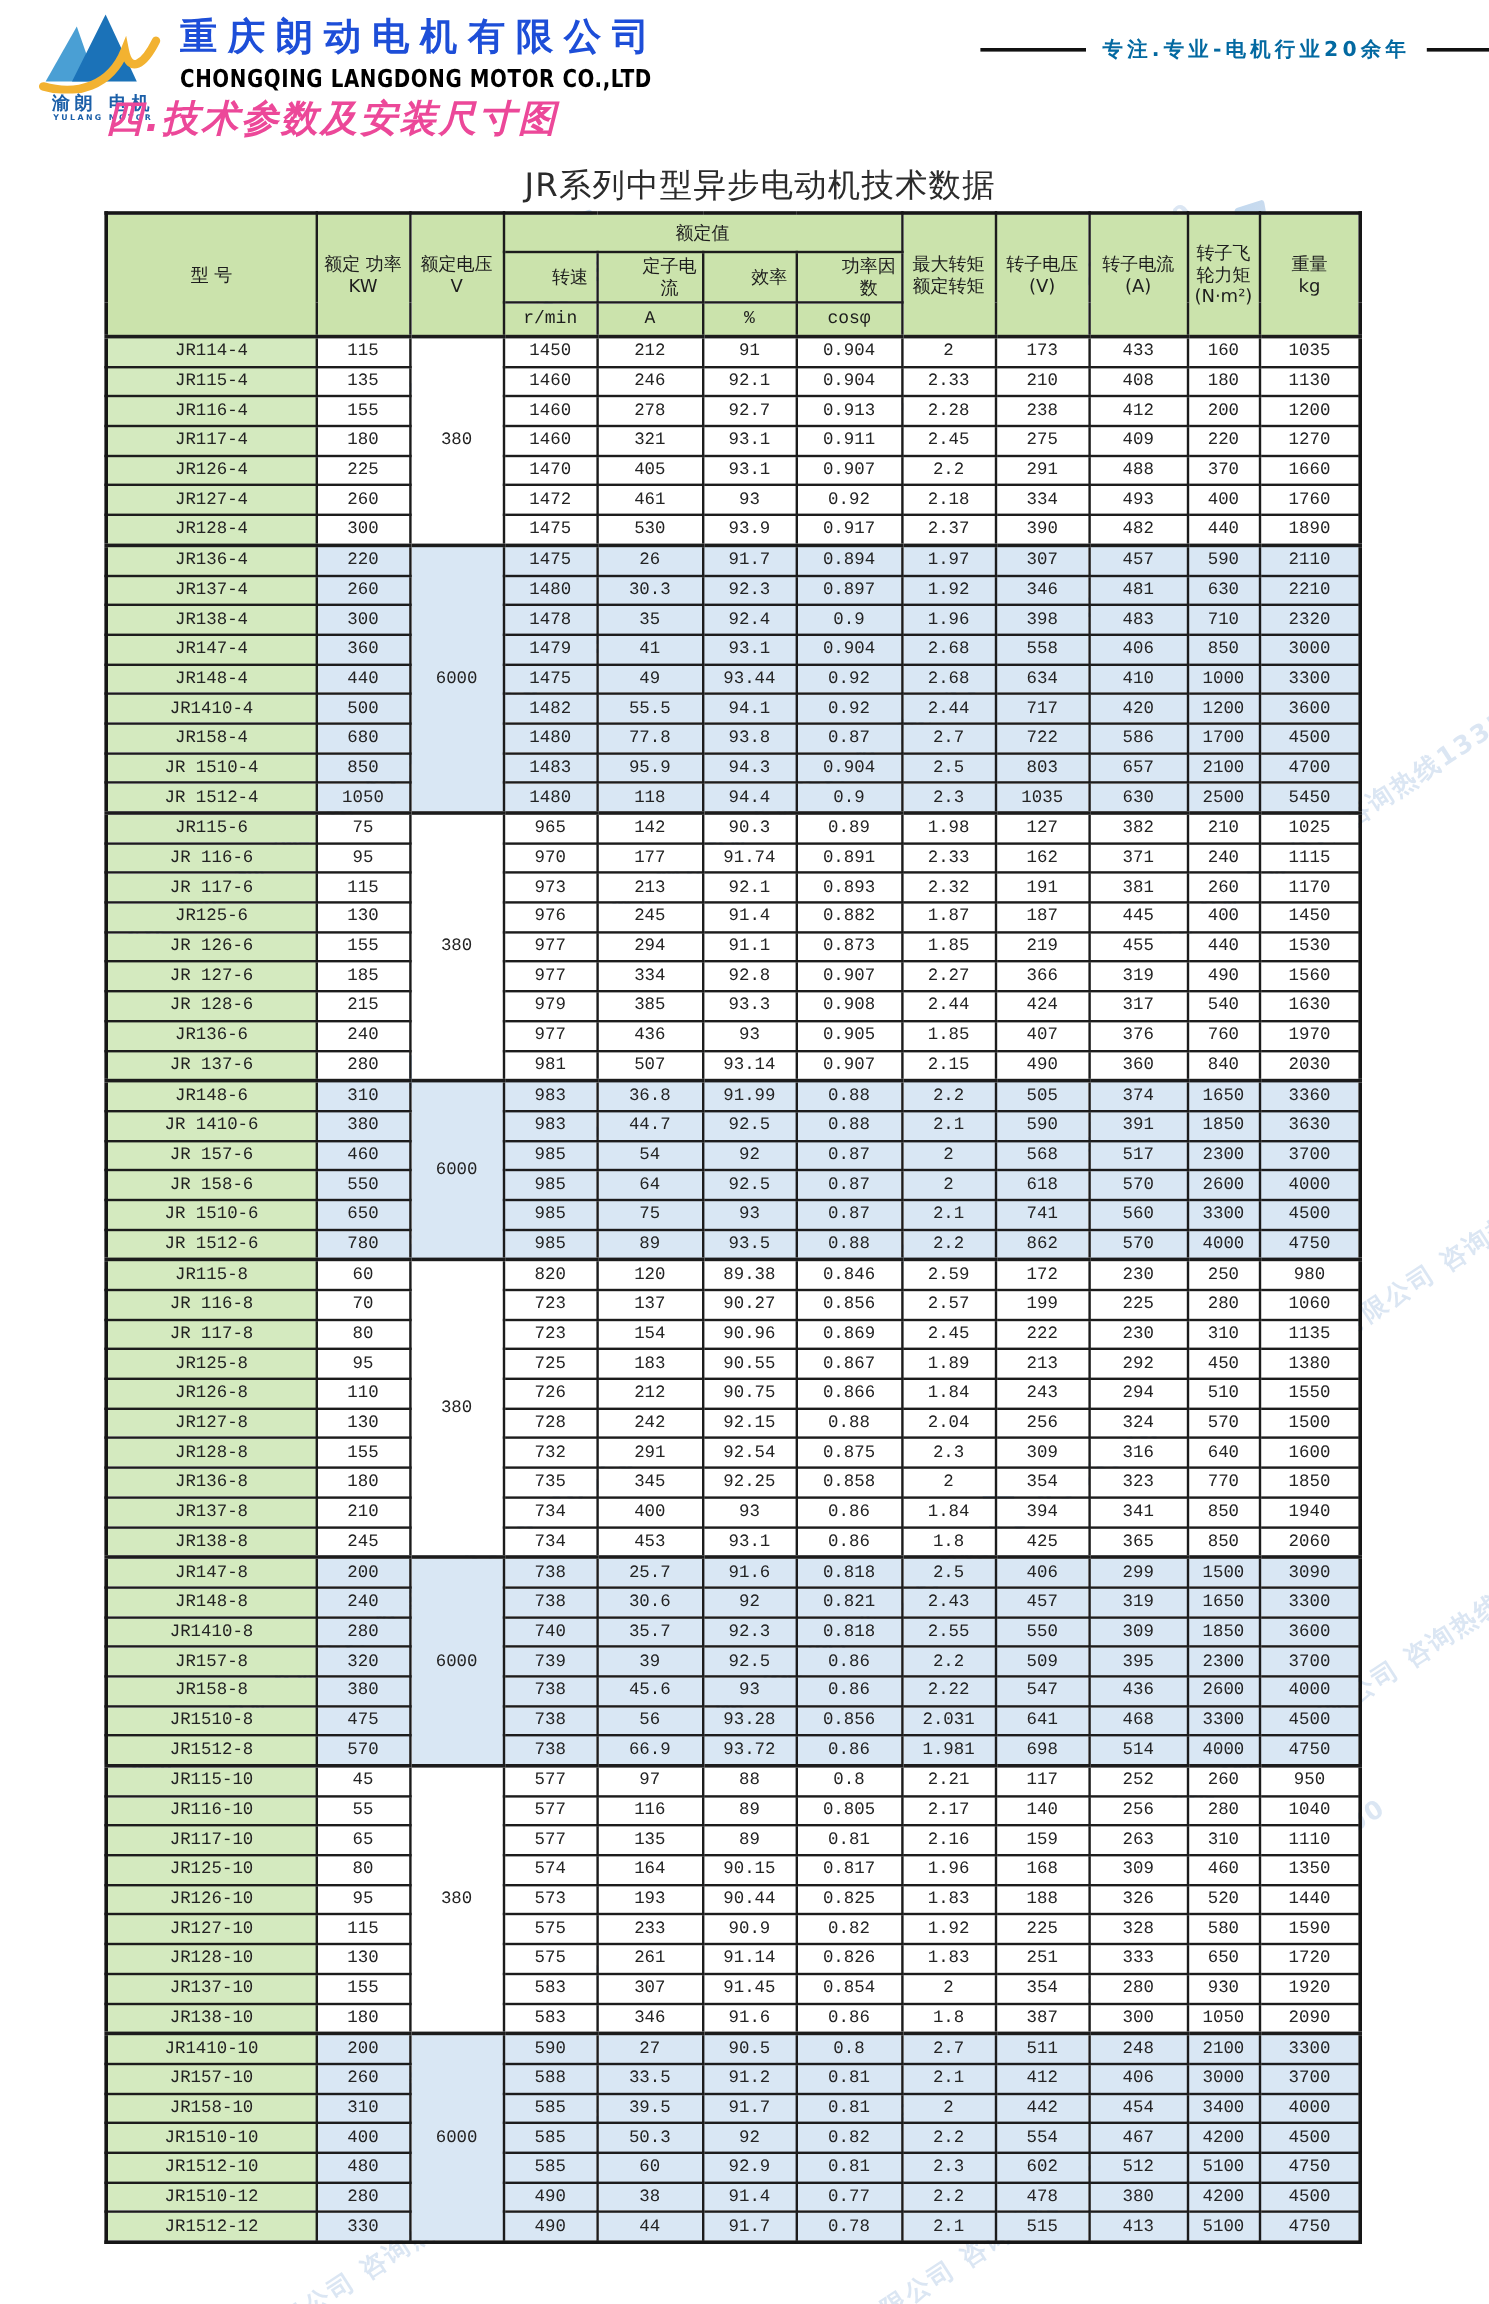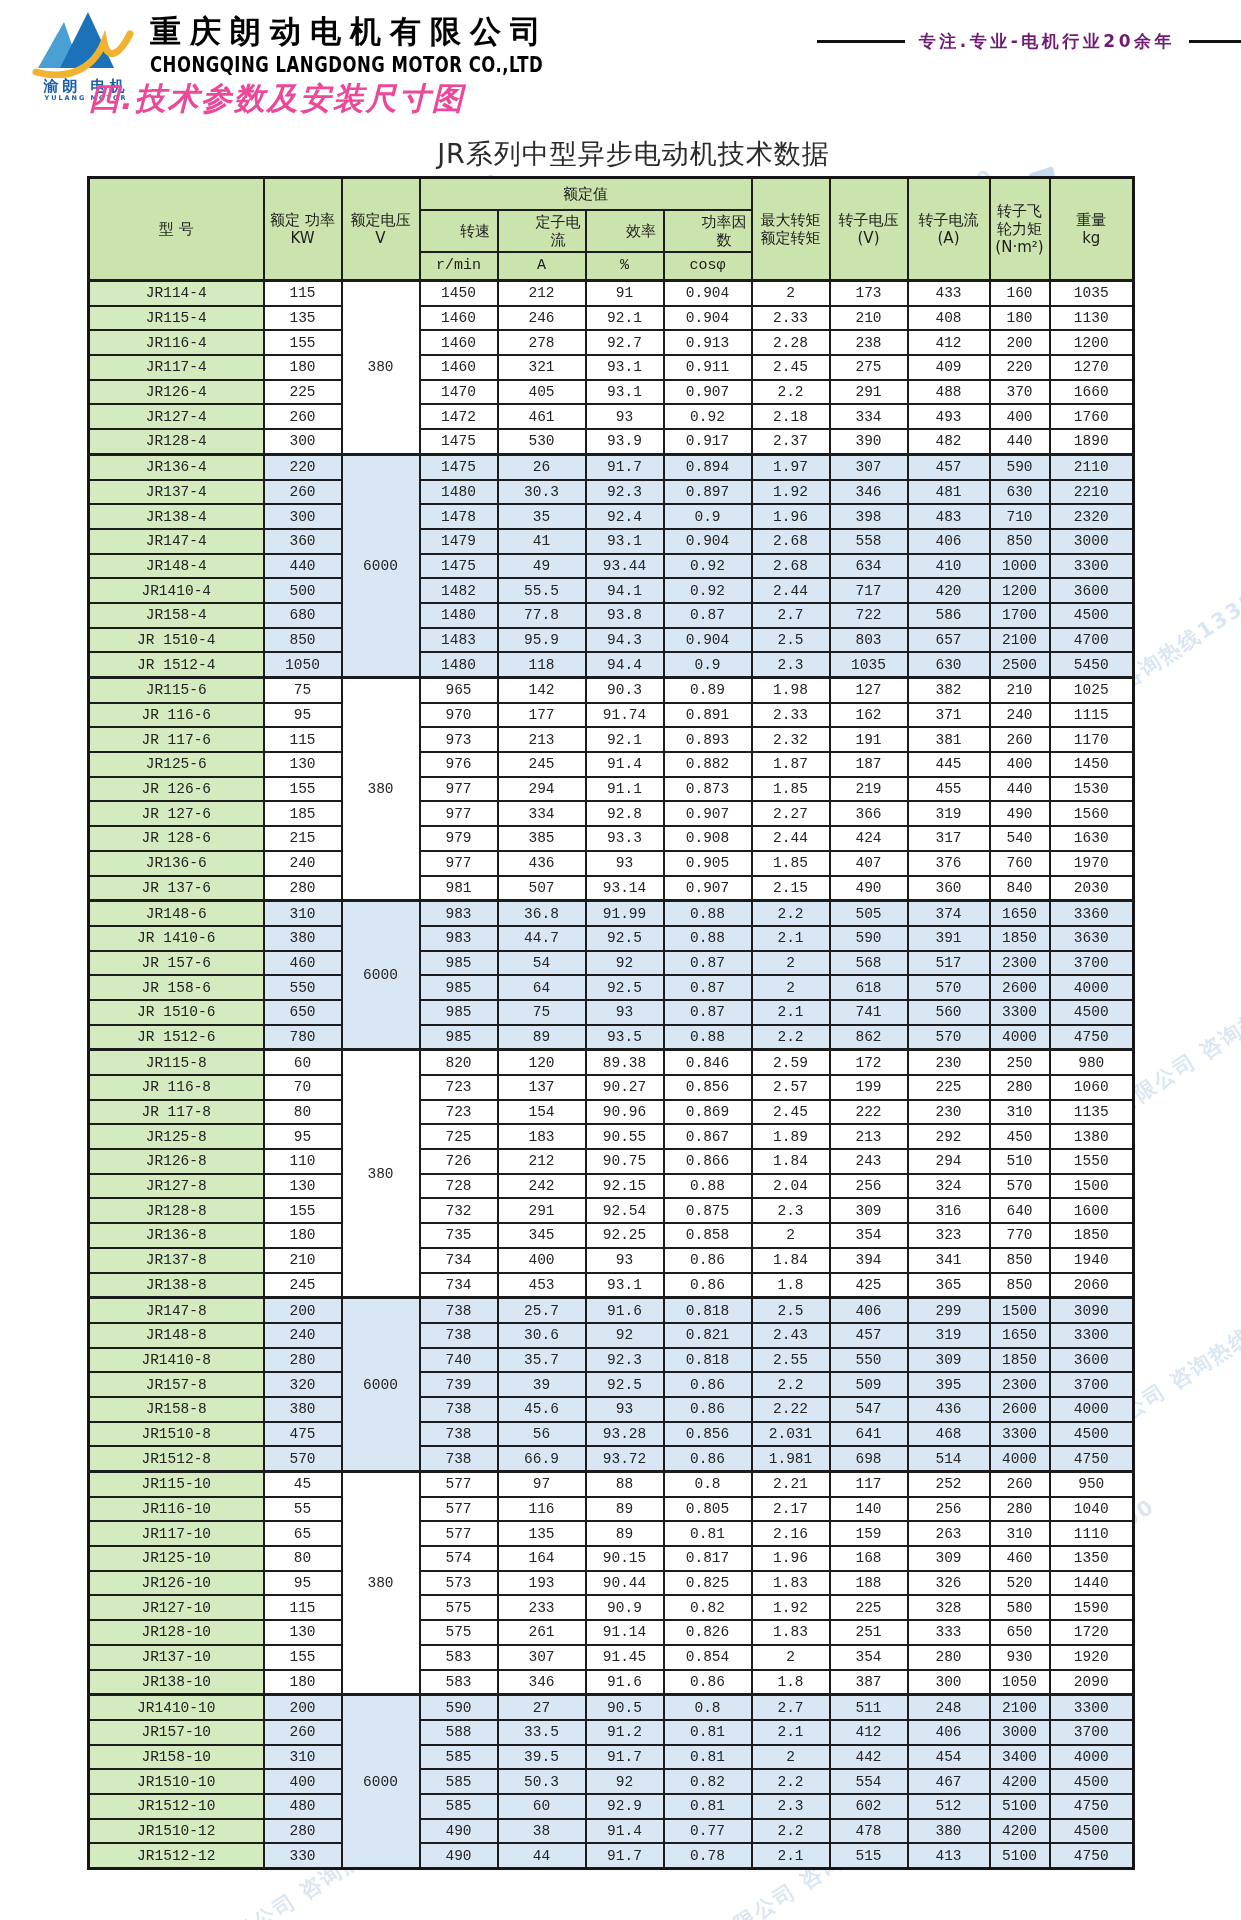--- a/index.html
+++ b/index.html
@@ -38,36 +38,36 @@
   .logo-text{
     position:absolute;left:0;top:72px;width:112px;text-align:center;
     font-size:15px;font-weight:bold;color:#1b5fa8;letter-spacing:4px;line-height:1.1;
   }
   .logo-text-en{
     position:absolute;left:0;top:88px;width:112px;text-align:center;
     font-size:6.5px;font-weight:bold;color:#1b5fa8;letter-spacing:2px;
   }
   .company{position:absolute;left:150px;top:12px;}
   .company-cn{
-    font-size:31px;font-weight:bold;color:#000000;letter-spacing:9px;
+    font-size:31px;font-weight:bold;color:#1d4ed8;letter-spacing:9px;
     line-height:1.25;white-space:nowrap;
   }
   .company-en{
     font-size:16.5px;font-weight:bold;color:#000;letter-spacing:.5px;
     line-height:1.5;white-space:nowrap;
     transform:scaleY(1.25);transform-origin:left top;
   }
   .tagline{
     position:absolute;right:0;top:30px;display:flex;align-items:center;z-index:2;
   }
   .tag-dash{height:3.5px;background:#111;}
   .tag-dash.left{width:88px;margin-right:14px;}
   .tag-dash.right{width:52px;margin-left:14px;}
   .tag-text{
-    font-size:17px;color:#701a75;font-weight:bold;letter-spacing:3.5px;white-space:nowrap;
+    font-size:17px;color:#0369a1;font-weight:bold;letter-spacing:3.5px;white-space:nowrap;
   }
   .section-title{
     position:absolute;left:88px;top:78px;z-index:2;
     font-size:31px;font-weight:bold;color:#ec4899;letter-spacing:2px;font-style:italic;
   }
   
   .table-wrap{position:absolute;left:87px;top:136px;width:1093px;z-index:1;}
   .table-title{
     text-align:center;
     font-size:27px;font-weight:500;color:#2b2b2b;letter-spacing:1px;

